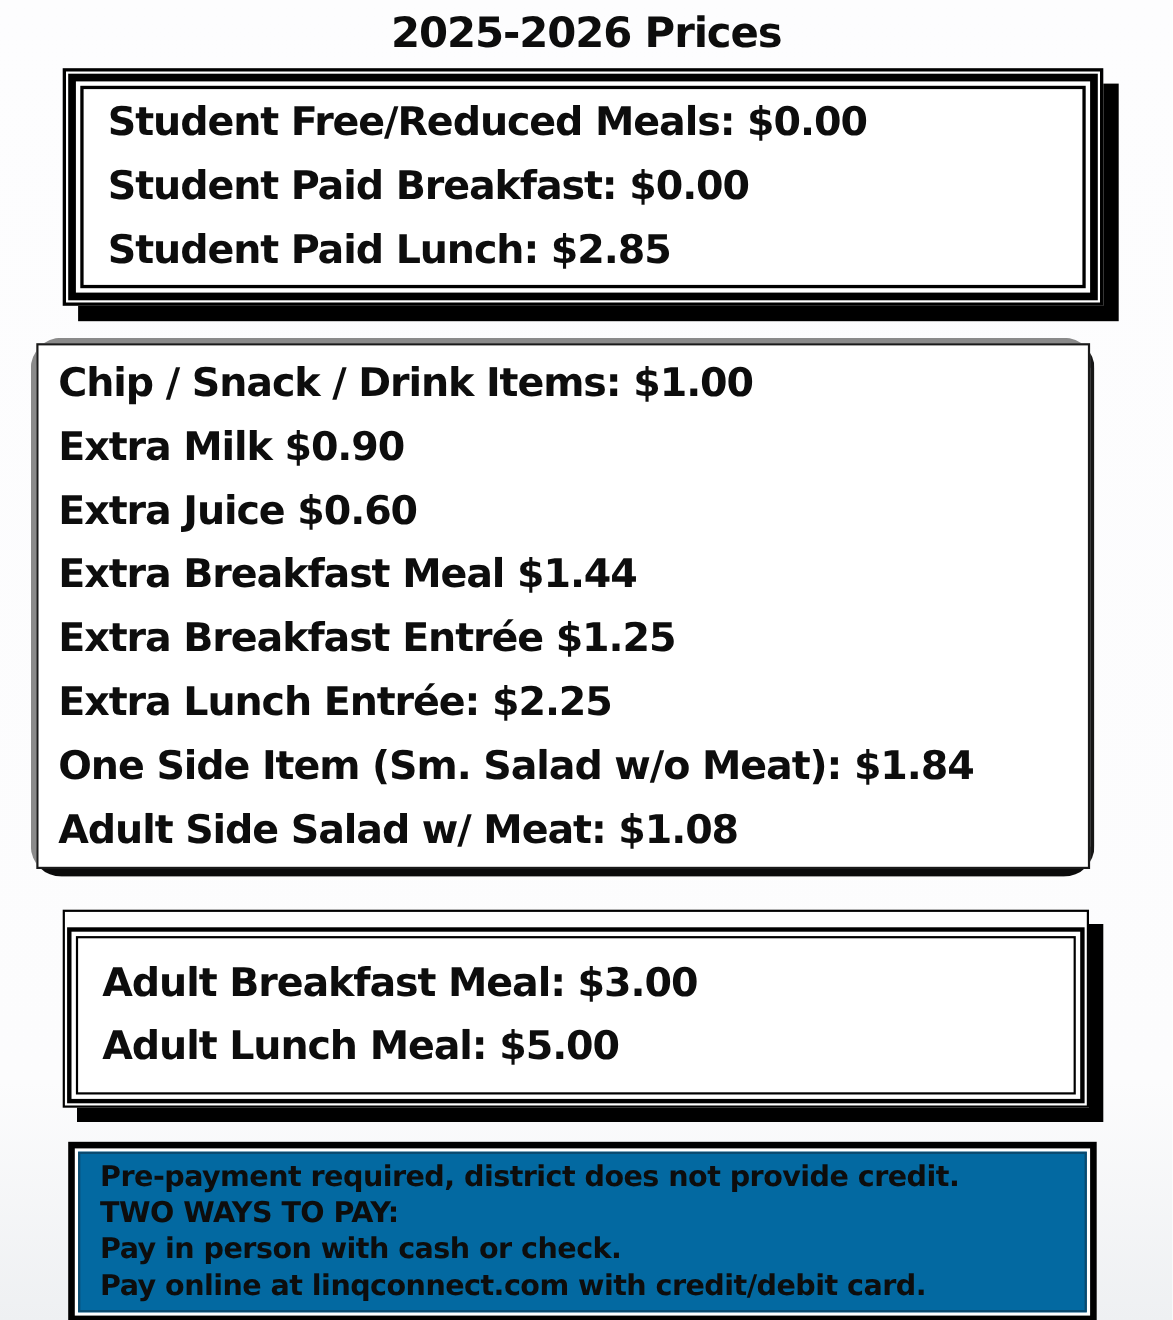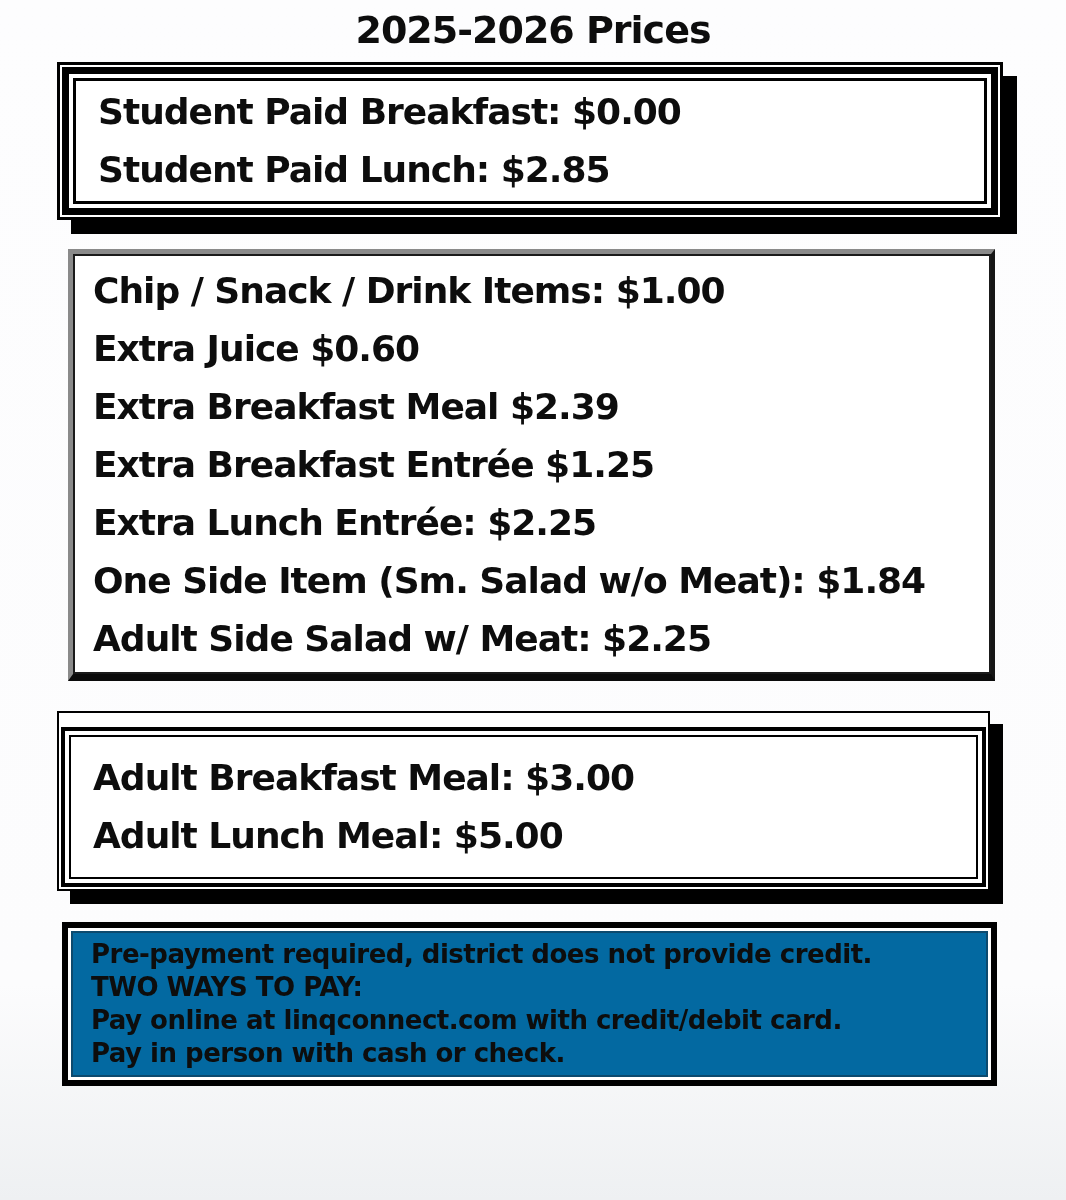--- a/index.html
+++ b/index.html
@@ -32,25 +32,26 @@
     border: 3px solid #000;
     padding: 2px;
     background: #fff;
     box-shadow: 14px 14px 0 #000;
   }
   .b1m { border: 7px solid #000; padding: 4px; background: #fff; }
   .b1i { border: 3px solid #000; padding: 2px 22px; background: #fff; }
 
   
   .b2o {
-    margin: 29px 71px 0 68px;
+    margin: 29px 71px 0 28px;
     border-style: solid;
     border-width: 5px 4px 7px 5px;
     border-color: #8a8a8a #161616 #0b0b0b #8a8a8a;
     background: #fff;
+    border-radius: 28px;
   }
   .b2i { border: 2px solid #1a1a1a; padding: 6px 18px 4px 18px; background: #fff; }
 
   
   .b3o {
     margin: 30px 76px 0 57px;
     border: 2px solid #000;
     padding: 2px;
     background: #fff;
     box-shadow: 13px 13px 0 #000;
@@ -65,49 +66,51 @@
 </head>
 <body>
 
 <div class="page">
 
   <h1 class="title">2025-2026 Prices</h1>
 
   <div class="b1o">
     <div class="b1m">
       <div class="b1i">
+        <div class="line lg">Student Free/Reduced Meals: $0.00</div>
         <div class="line lg">Student Paid Breakfast: $0.00</div>
         <div class="line lg">Student Paid Lunch: $2.85</div>
       </div>
     </div>
   </div>
 
   <div class="b2o">
     <div class="b2i">
       <div class="line lg">Chip / Snack / Drink Items: $1.00</div>
+      <div class="line lg">Extra Milk $0.90</div>
       <div class="line lg">Extra Juice $0.60</div>
-      <div class="line lg">Extra Breakfast Meal $2.39</div>
+      <div class="line lg">Extra Breakfast Meal $1.44</div>
       <div class="line lg">Extra Breakfast Entrée $1.25</div>
       <div class="line lg">Extra Lunch Entrée: $2.25</div>
       <div class="line lg">One Side Item (Sm. Salad w/o Meat): $1.84</div>
-      <div class="line lg">Adult Side Salad w/ Meat: $2.25</div>
+      <div class="line lg">Adult Side Salad w/ Meat: $1.08</div>
     </div>
   </div>
 
   <div class="b3o">
     <div class="b3m">
       <div class="b3i">
         <div class="line lg">Adult Breakfast Meal: $3.00</div>
         <div class="line lg">Adult Lunch Meal: $5.00</div>
       </div>
     </div>
   </div>
 
   <div class="b4o">
     <div class="b4i">
       <div class="line sm">Pre-payment required, district does not provide credit.</div>
       <div class="line sm">TWO WAYS TO PAY:</div>
+      <div class="line sm">Pay in person with cash or check.</div>
       <div class="line sm">Pay online at linqconnect.com with credit/debit card.</div>
-      <div class="line sm">Pay in person with cash or check.</div>
     </div>
   </div>
 
 </div>
 
 </body></html>

